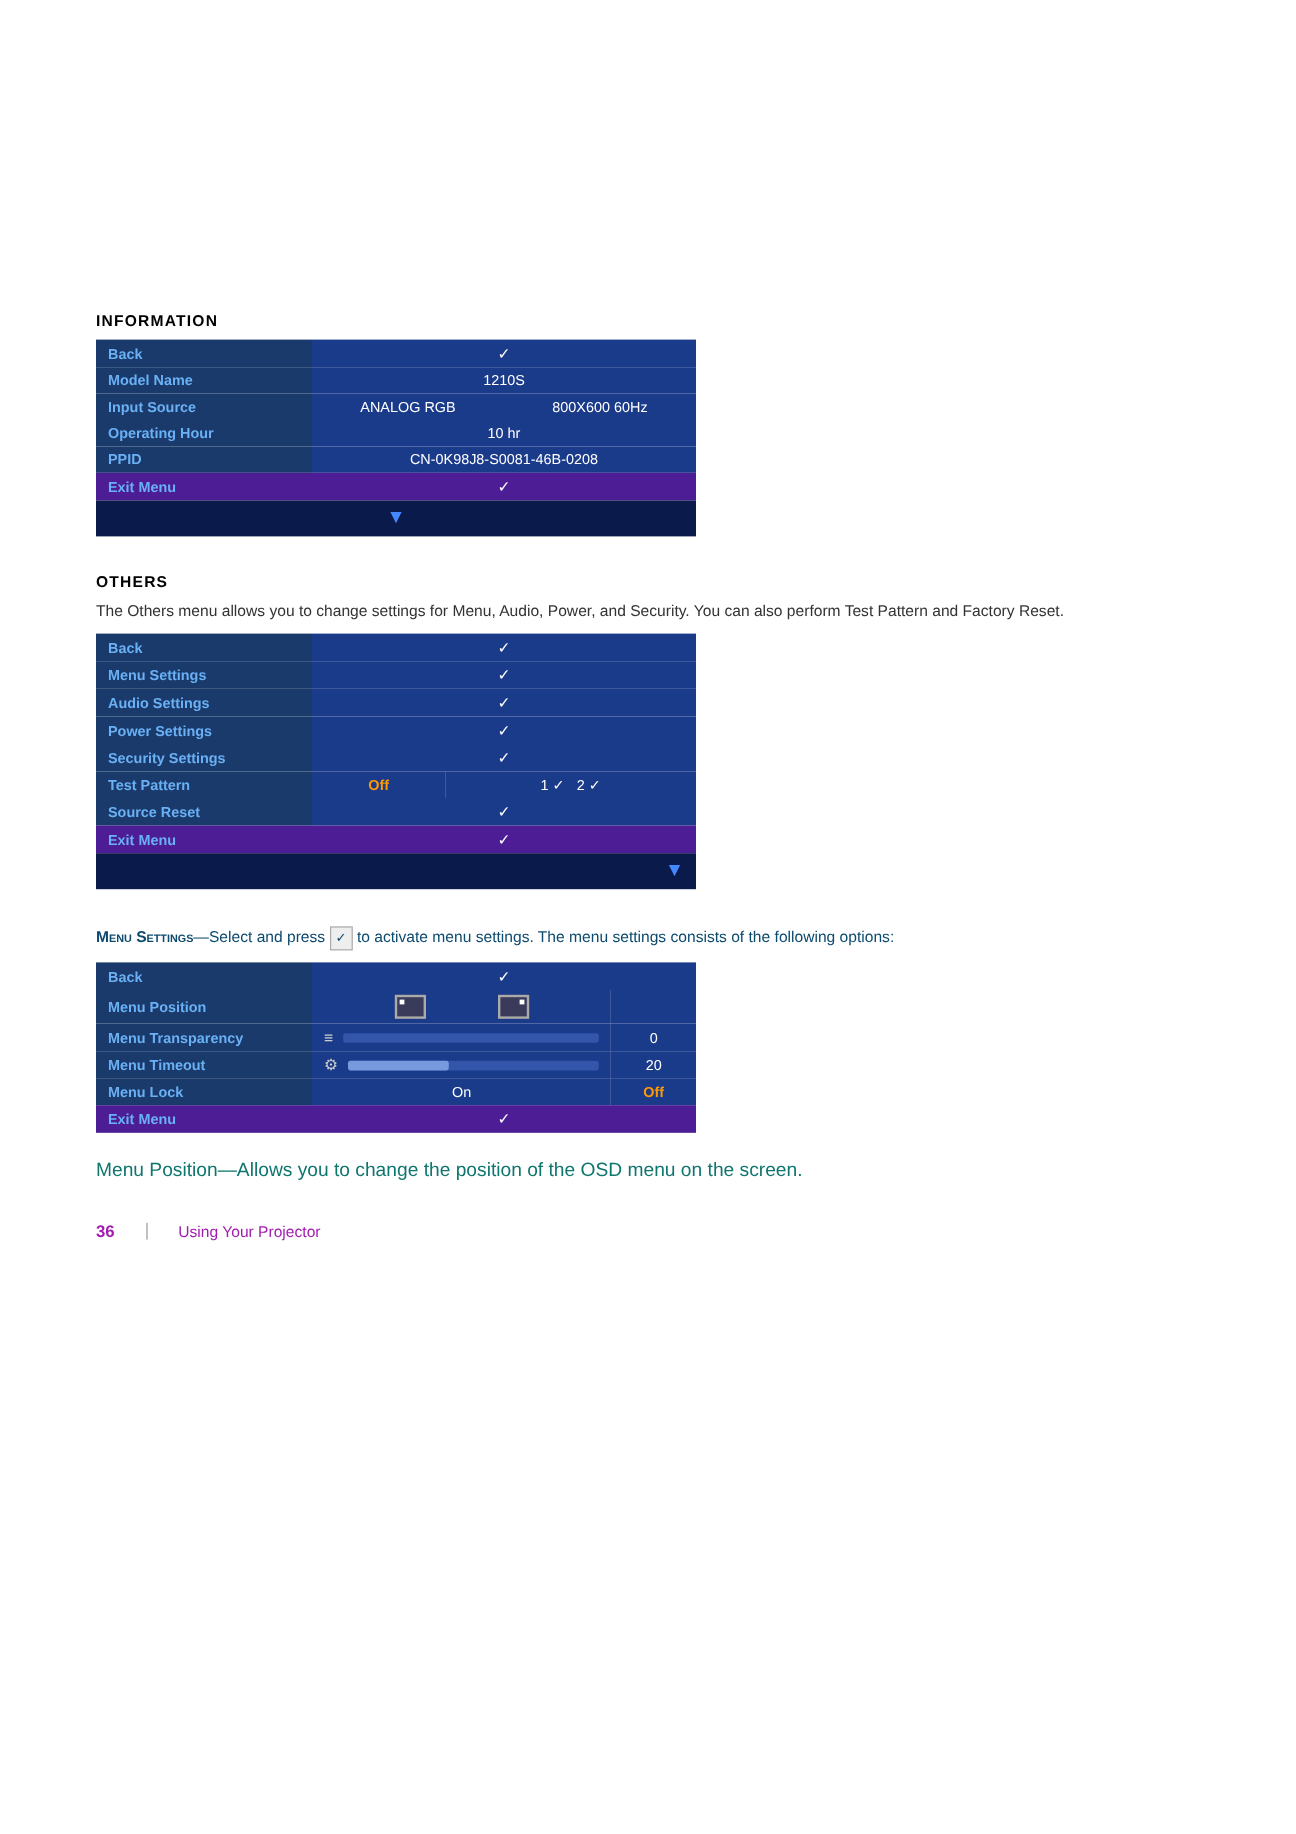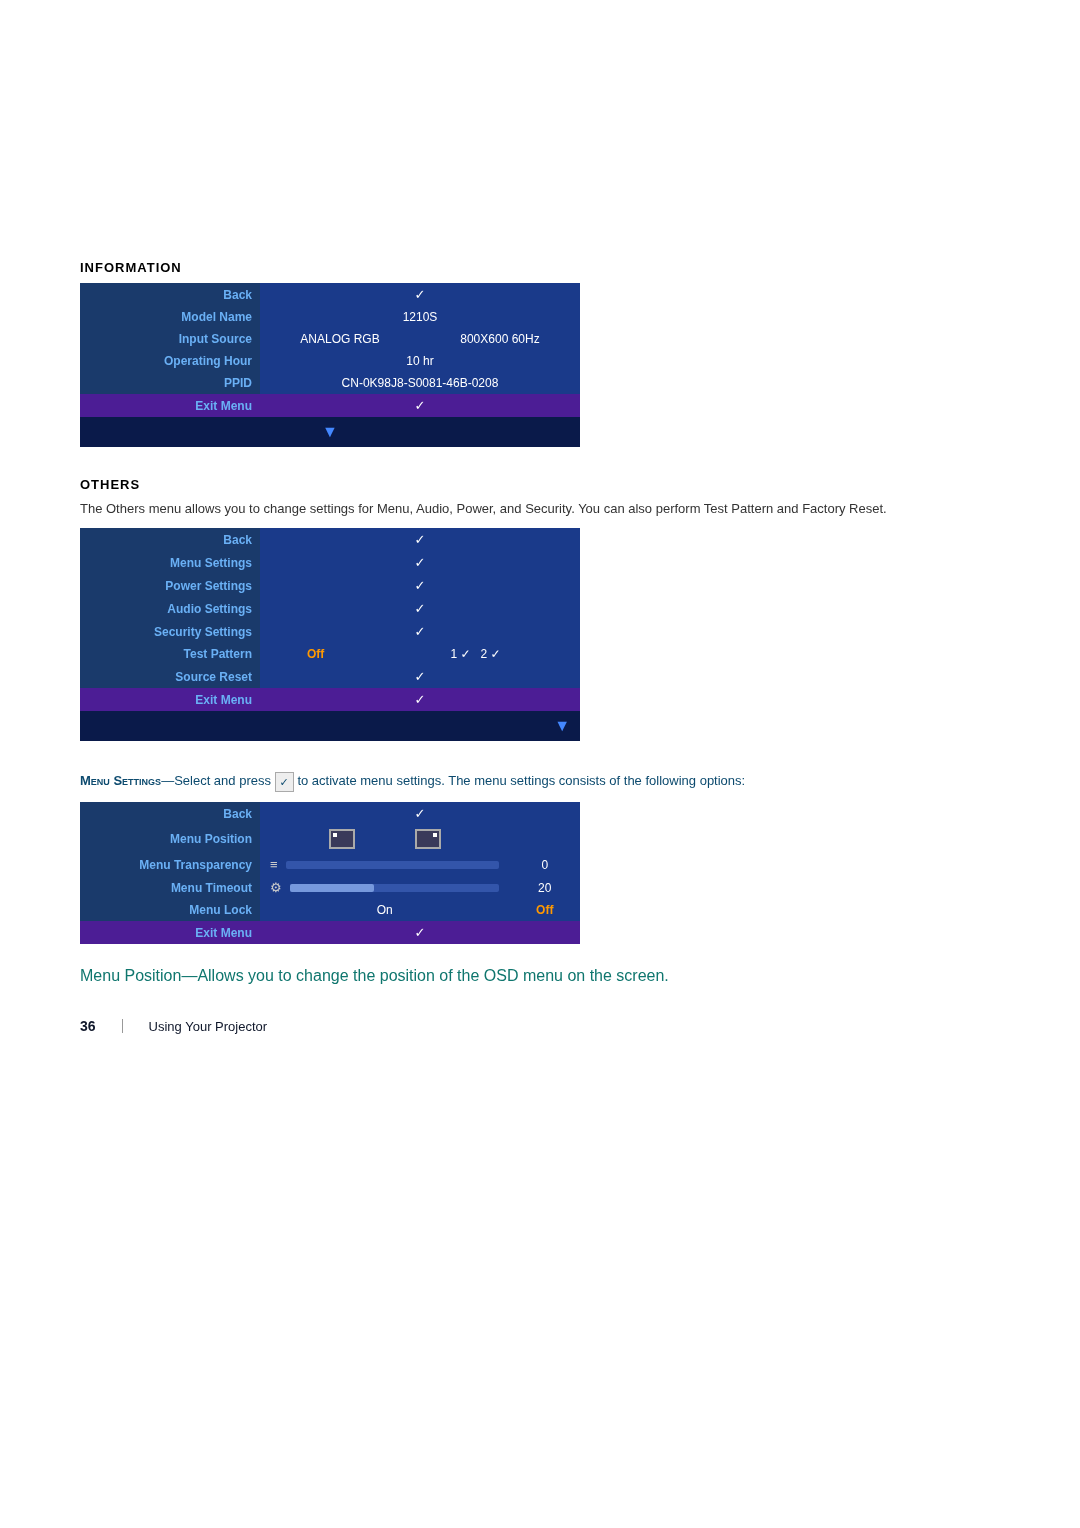--- a/index.html
+++ b/index.html
@@ -34,21 +34,21 @@
       border-collapse: collapse;
       margin-bottom: 20px;
     }
 
     .menu-table td {
       padding: 4px 10px;
       font-size: 12px;
     }
 
     .menu-table tr td:first-child {
-      text-align: right;
+      text-align: left;
       color: #4a90d9;
       font-weight: bold;
       background: #1a3a6b;
       color: #6ab0f5;
       width: 180px;
       padding-right: 8px;
     }
 
     .menu-table tr td:not(:first-child) {
       background: #1a3a8a;
@@ -105,21 +105,21 @@
 
     .menu-position-text {
       font-size: 16px;
       color: #0f766e;
       line-height: 1.5;
     }
 
     .page-footer {
       margin-top: 30px;
       font-size: 13px;
-      color: #0f172a;
+      color: #a21caf;
       display: flex;
       align-items: center;
       gap: 20px;
     }
 
     .page-number {
       font-weight: bold;
       font-size: 14px;
     }
 
@@ -214,25 +214,25 @@
     <tbody>
       <tr>
         <td>Back</td>
         <td colspan="2"><span class="checkmark">✓</span></td>
       </tr>
       <tr>
         <td>Menu Settings</td>
         <td colspan="2"><span class="checkmark">✓</span></td>
       </tr>
       <tr>
+        <td>Audio Settings</td>
+        <td colspan="2"><span class="checkmark">✓</span></td>
+      </tr>
+      <tr>
         <td>Power Settings</td>
-        <td colspan="2"><span class="checkmark">✓</span></td>
-      </tr>
-      <tr>
-        <td>Audio Settings</td>
         <td colspan="2"><span class="checkmark">✓</span></td>
       </tr>
       <tr>
         <td>Security Settings</td>
         <td colspan="2"><span class="checkmark">✓</span></td>
       </tr>
       <tr>
         <td>Test Pattern</td>
         <td><span class="orange-text">Off</span></td>
         <td>1 ✓&nbsp;&nbsp;&nbsp;2 ✓</td>

